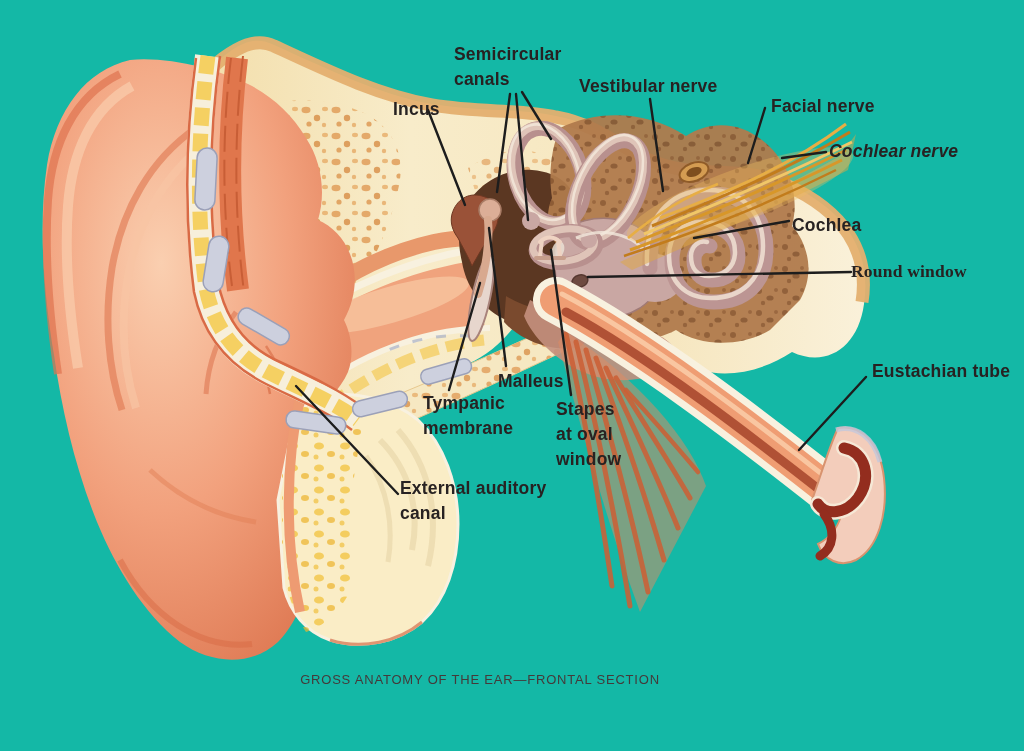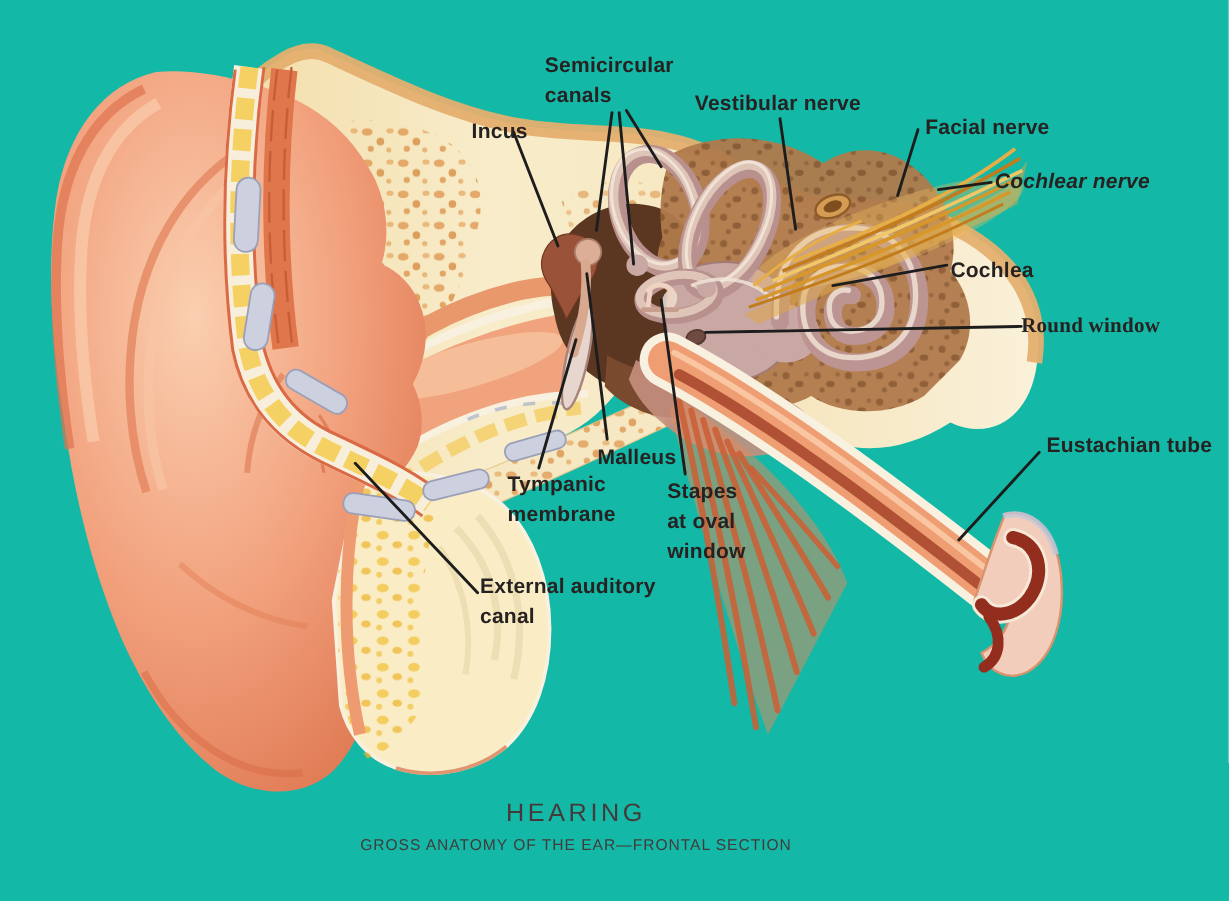--- a/index.html
+++ b/index.html
@@ -268,17 +268,16 @@
 <div class="lbl" style="left:477px;top:369px;margin-left:21px;">Malleus</div>
 <div class="lbl" style="left:407px;top:391px;margin-left:16px;">Tympanic
 membrane</div>
 <div class="lbl" style="left:556px;top:397px;">Stapes
 at oval
 window</div>
 <div class="lbl" style="left:400px;top:476px;">External auditory
 canal</div>
 
 <div class="caption">
-  <div class="t1">HEARING</div>
   <div class="t2">GROSS ANATOMY OF THE EAR—FRONTAL SECTION</div>
 </div>
 
 </div>
 
 </body></html>

